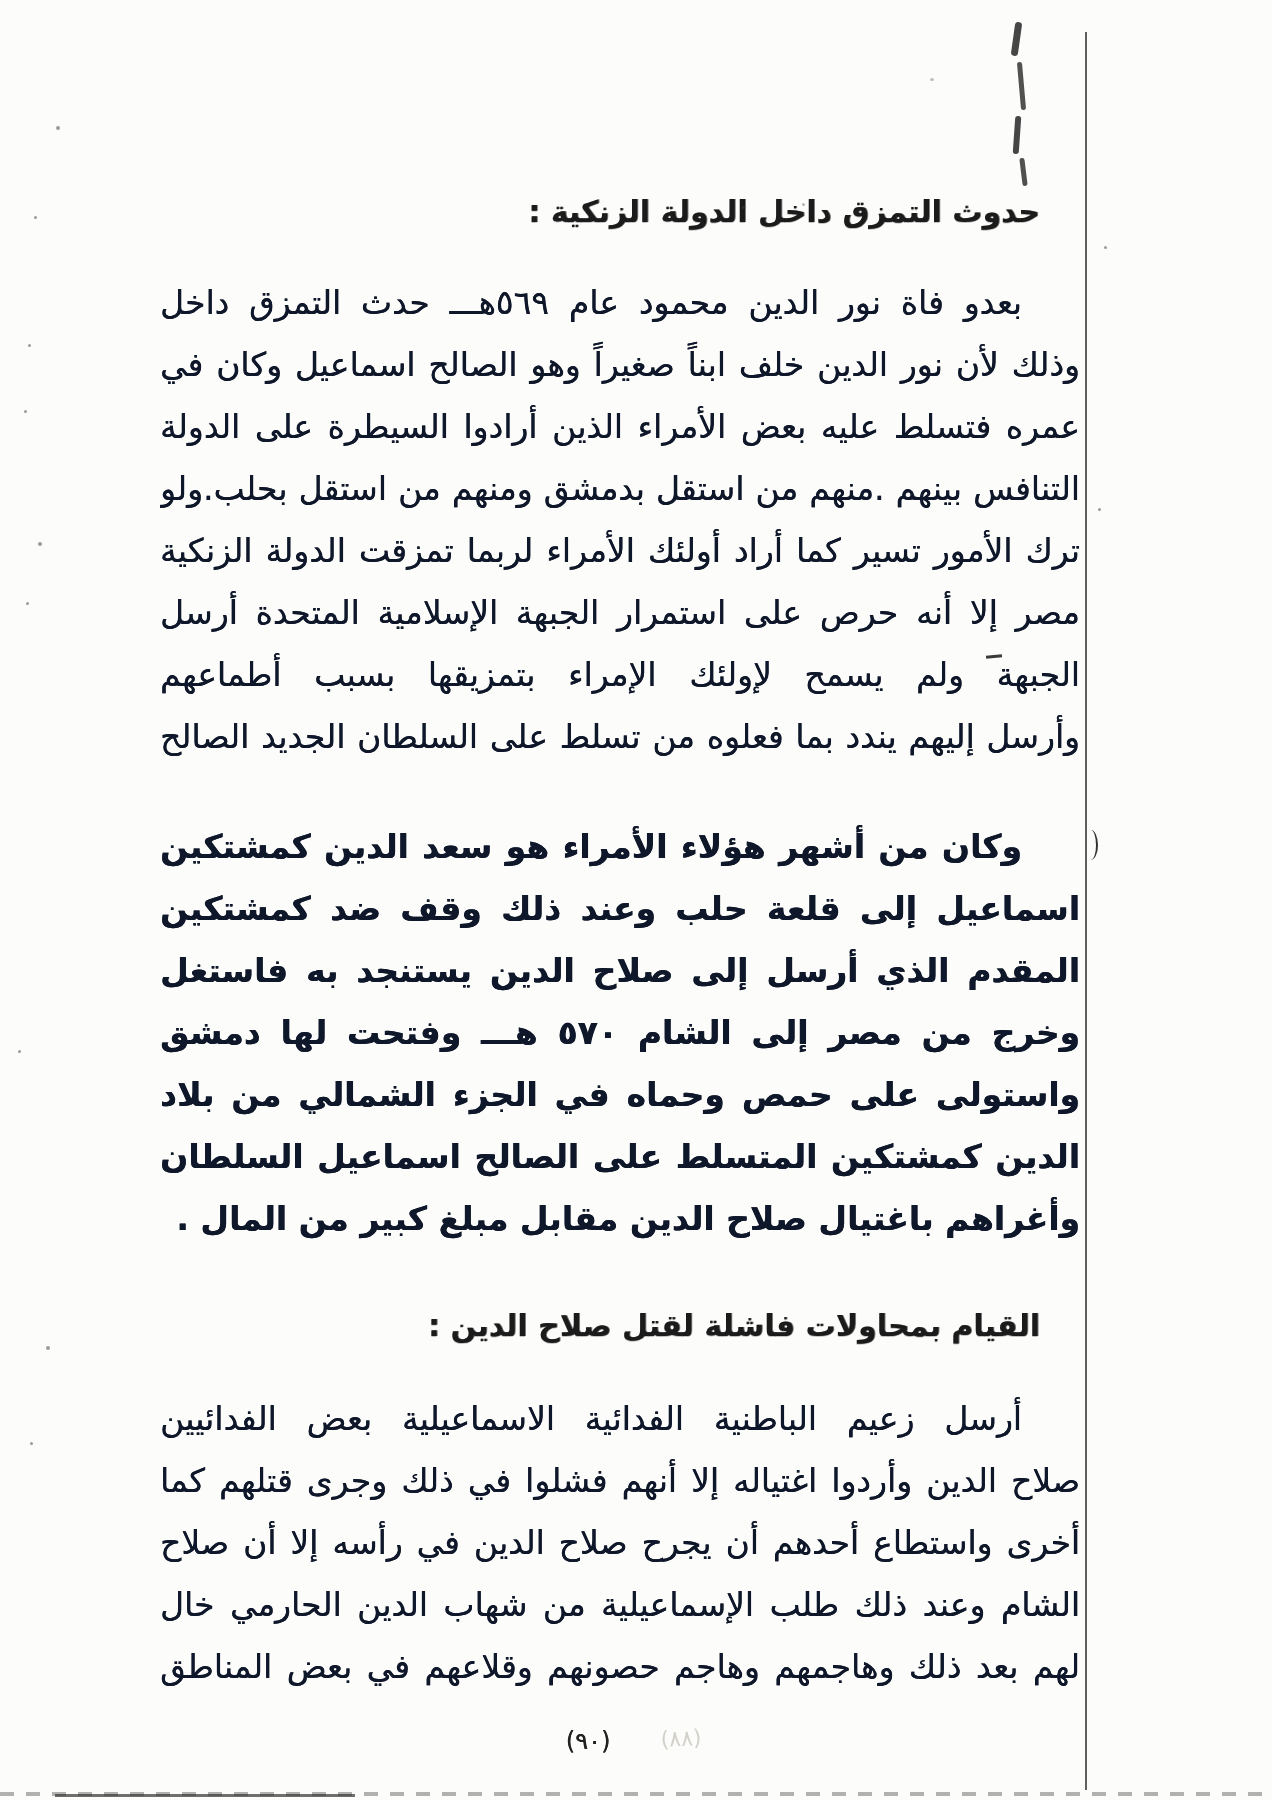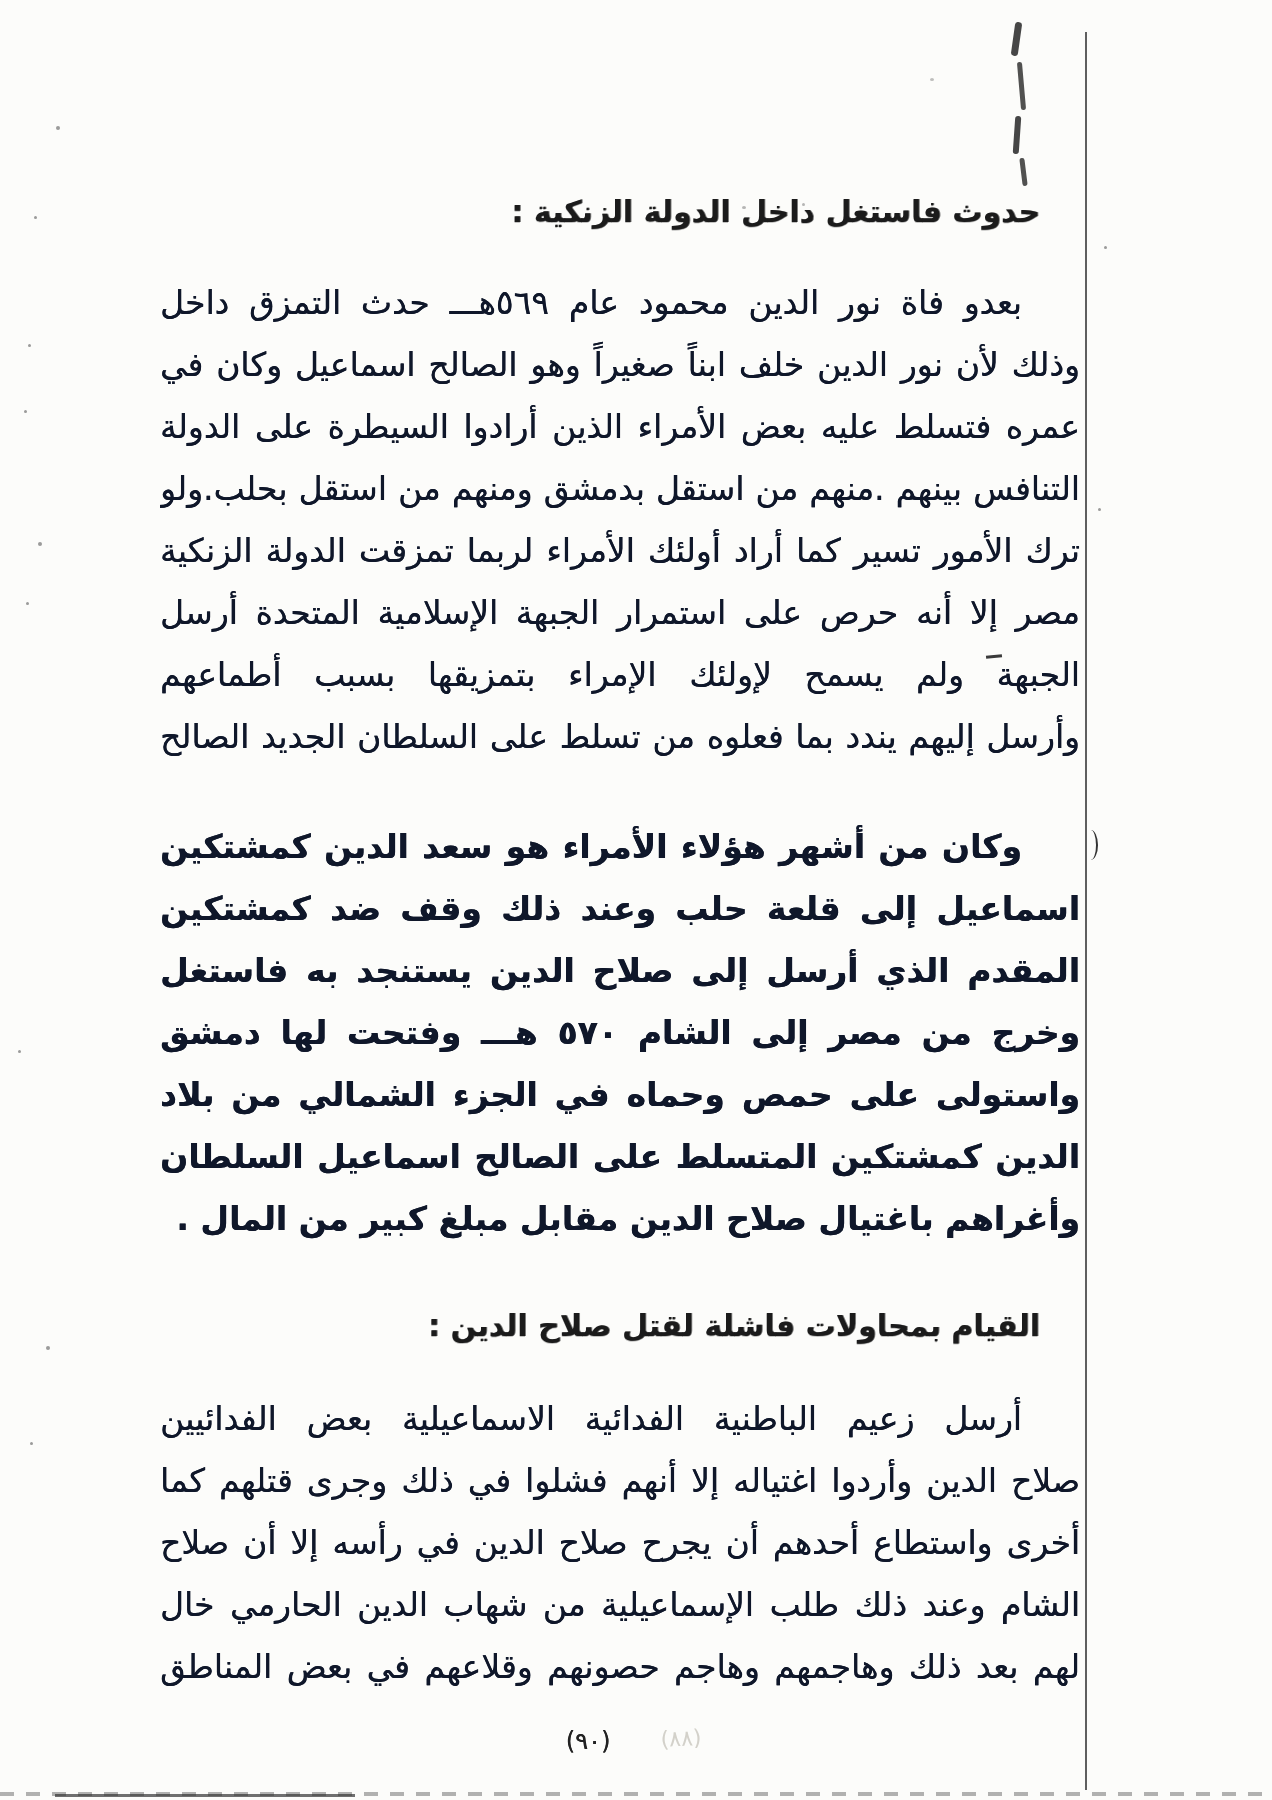--- a/index.html
+++ b/index.html
@@ -63,21 +63,21 @@
     left:0;top:1792px;width:1272px;height:4px;background:
     repeating-linear-gradient(90deg,#555 0 14px,transparent 14px 26px);opacity:.45;
   }
   .bottom-left-edge{left:55px;top:1794px;width:300px;height:3px;background:#333;opacity:.7;}
 </style>
 </head>
 <body>
 
 <div class="page">
 
-  <div class="heading" style="top:182px;">حدوث فاستغل داخل الدولة الزنكية :</div>
+  <div class="heading" style="top:182px;">حدوث التمزق داخل الدولة الزنكية :</div>
 
   <div class="para" style="top:272px;">
     <div class="line first">بعدو فاة نور الدين محمود عام ٥٦٩هـــ حدث التمزق داخل الدولة الزنكيـــة</div>
     <div class="line">وذلك لأن نور الدين خلف ابناً صغيراً وهو الصالح اسماعيل وكان في الحادية عشر مـن</div>
     <div class="line">عمره فتسلط عليه بعض الأمراء الذين أرادوا السيطرة على الدولة عن مقابل وظـــهر</div>
     <div class="line">التنافس بينهم .منهم من استقل بدمشق ومنهم من استقل بحلب.ولو أن صلاح الديـــن</div>
     <div class="line">ترك الأمور تسير كما أراد أولئك الأمراء لربما تمزقت الدولة الزنكية ولم يبق بيـــده إلا</div>
     <div class="line">مصر إلا أنه حرص على استمرار الجبهة الإسلامية المتحدة أرسل يعمل على تأمين هـــذه</div>
     <div class="line">الجبهة ولم يسمح لإولئك الإمراء بتمزيقها بسبب أطماعهم وخلافـــــاتهم الشـــخصية</div>
     <div class="line last">وأرسل إليهم يندد بما فعلوه من تسلط على السلطان الجديد الصالح اسماعيل .</div>

